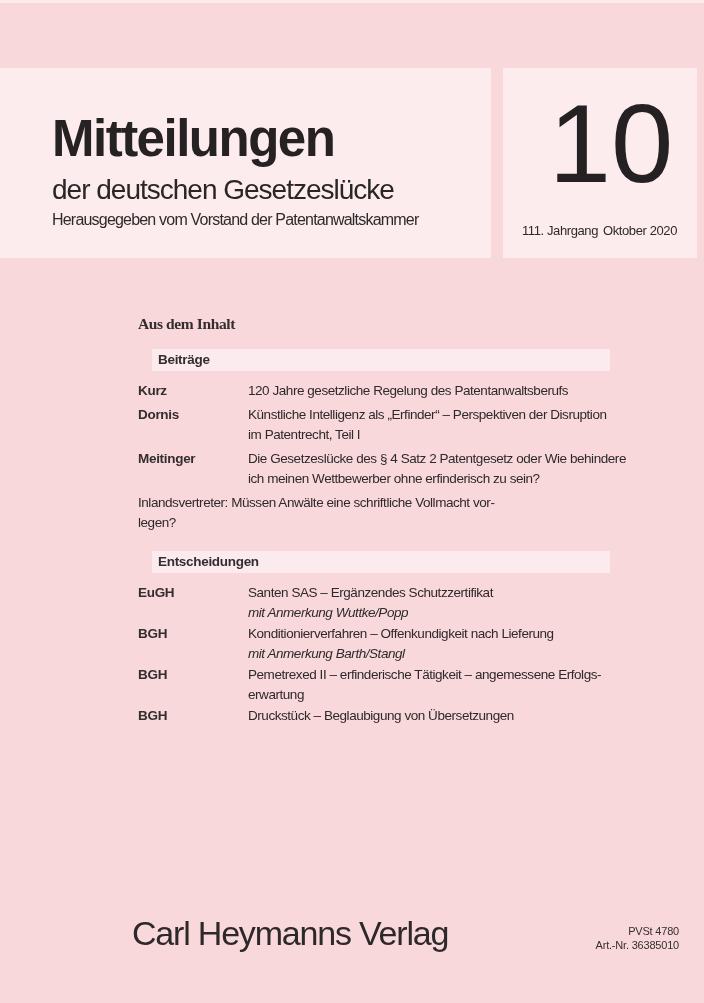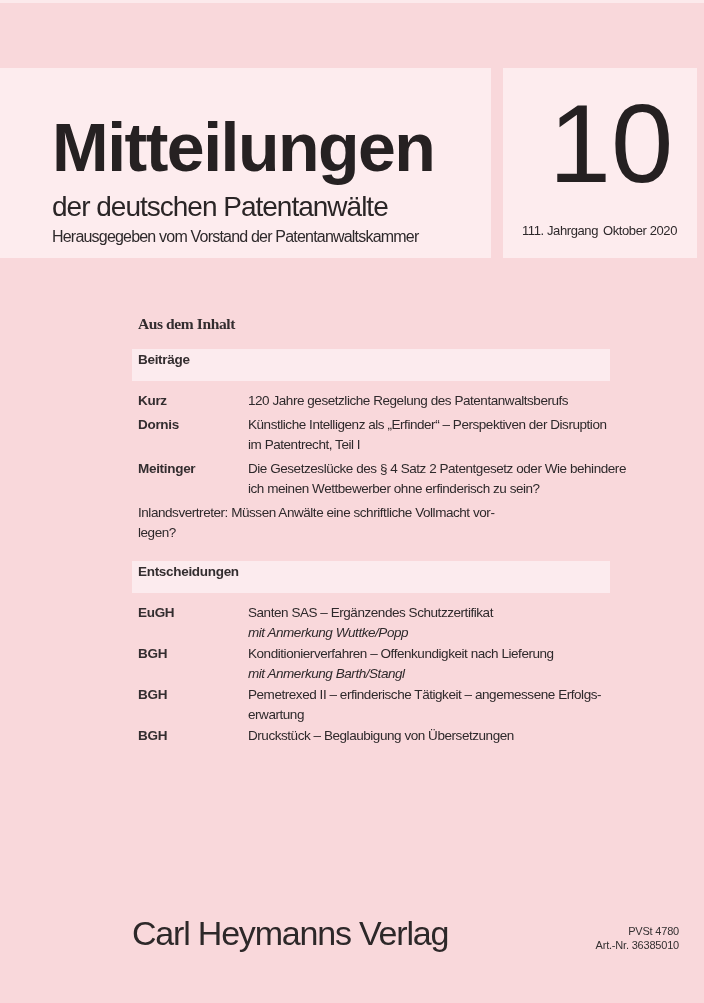--- a/index.html
+++ b/index.html
@@ -22,21 +22,21 @@
   
   .panel {
     position: absolute;
     top: 68px;
     height: 190px;
     background: #fdecee;
   }
   .panel-left  { left: 0;     width: 491px; padding: 45px 0 0 52px; }
   .panel-right { left: 503px; width: 194px; }
   .journal-title {
-    font-size: 68px;
+    font-size: 51px;
     font-weight: 700;
     letter-spacing: -1.5px;
     line-height: 1.0;
     color: #262122;
     white-space: nowrap;
   }
   .journal-subtitle {
     margin-top: 12px;
     font-size: 28px;
     font-weight: 400;
@@ -84,28 +84,29 @@
   .contents-heading {
     padding-left: 6px;
     font-size: 15.5px;
     font-weight: 700;
     letter-spacing: -0.4px;
     line-height: 20px;
     color: #332d2f;
     font-family: Liberation Serif, serif;
   }
   .section-bar {
-    height: 32px;
+    height: 22px;
     line-height: 22px;
     background: #fcebee;
     padding-left: 6px;
     font-size: 13.5px;
     font-weight: 700;
     letter-spacing: -0.3px;
     color: #332d2f;
+    margin-left: 20px;
   }
   .bar-1 { margin-top: 15px; }
   .bar-2 { margin-top: 18px; }
   .toc-rows { margin-top: 10px; }
   .toc-row {
     display: grid;
     grid-template-columns: 110px 1fr;
     padding-left: 6px;
   }
   .sec0 .toc-row { margin-bottom: 4px; }
@@ -149,21 +150,21 @@
   }
 </style>
 </head>
 <body>
 
 <div class="page">
   <div class="top-strip"></div>
 
   <div class="panel panel-left">
     <div class="journal-title">Mitteilungen</div>
-    <div class="journal-subtitle">der deutschen Patentanwälte</div>
+    <div class="journal-subtitle">der deutschen Gesetzeslücke</div>
     <div class="publisher-line">Herausgegeben vom Vorstand der Patentanwaltskammer</div>
   </div>
 
   <div class="panel panel-right">
     <div class="issue-number">10</div>
     <div class="issue-meta">
       <span>111. Jahrgang</span>
       <span>Oktober 2020</span>
     </div>
   </div>

